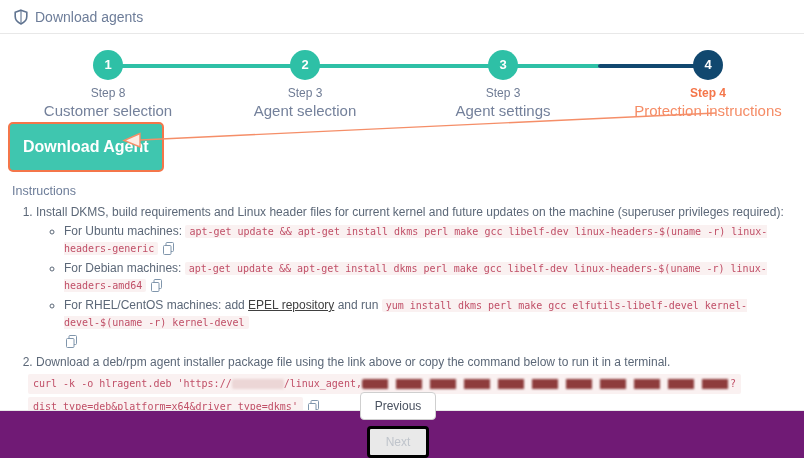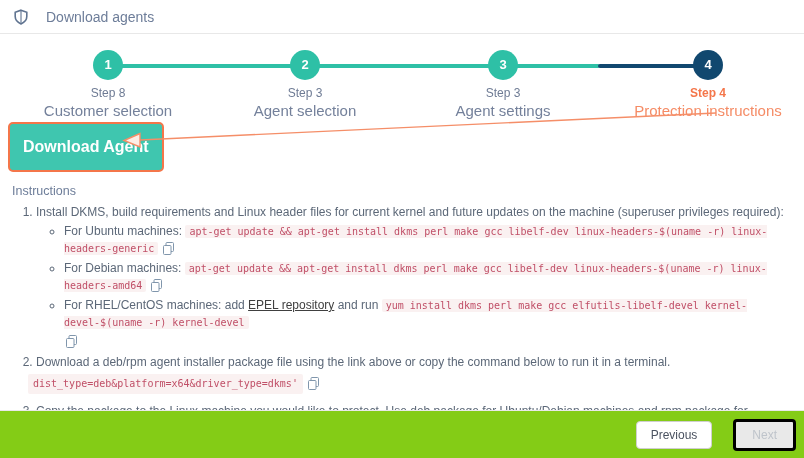--- a/index.html
+++ b/index.html
@@ -1,20 +1,20 @@
 <!DOCTYPE html>
 <html><head>
 <meta charset="utf-8">
 <style>
   * { margin:0; padding:0; box-sizing:border-box; }
   html,body { width:804px; height:458px; background:#fff; font-family:"Liberation Sans", sans-serif; overflow:hidden; }
   .page { position:relative; width:804px; height:458px; }
 
   
-  .header { display:flex; align-items:center; gap:18px; padding:9px 14px 8px 14px; border-bottom:1px solid #e8e8e8; }
+  .header { display:flex; align-items:center; gap:7px; padding:9px 14px 8px 14px; border-bottom:1px solid #e8e8e8; }
   .header-title { font-size:14px; color:#6d7d99; }
   .shield-icon svg { display:block; }
 
   
   .stepper { position:relative; height:82px; }
   .track { position:absolute; top:30px; height:4px; border-radius:2px; }
   .track-done { left:108px; width:492px; background:#2ec0a6; }
   .track-current { left:598px; width:112px; background:#11486f; }
   .step { position:absolute; top:16px; width:170px; text-align:center; }
   .step-circle { width:30px; height:30px; border-radius:50%; margin:0 auto; color:#fff; font-weight:bold; font-size:13px; line-height:30px; text-align:center; }
@@ -42,21 +42,21 @@
   .copy-btn { display:inline-block; vertical-align:middle; margin-left:5px; cursor:pointer; }
   .copy-btn svg { display:block; }
   .copy-block { margin:2px 0 0 2px; }
 
   
   .curl-block { margin:4px 0 6px -8px; }
   .curl-line { display:inline-block; background:#faf1f1; padding:2px 5px; border-radius:2px; font-family:"DejaVu Sans Mono", monospace; font-size:10px; color:#c04f67; margin-bottom:3px; white-space:nowrap; }
   .redact { display:inline-block; vertical-align:middle; height:10px; border-radius:2px; }
   .redact-light { width:52px; background:#ecd6d6; filter:blur(1.2px); }
   .redact-dark { width:368px; background:repeating-linear-gradient(90deg,#8e3c3c 0 26px, rgba(250,241,241,0) 26px 34px); filter:blur(1.3px); }
-  .footer-bar { position:absolute; left:0; right:0; bottom:0; height:48px; border-top:1px solid #e8e8e8; display:flex; justify-content:flex-end; align-items:center; gap:21px; padding-right:8px; background:#84cc16; }
+  .footer-bar { position:absolute; left:0; right:0; bottom:0; height:48px; border-top:1px solid #e8e8e8; display:flex; justify-content:flex-end; align-items:center; gap:6px; padding-right:8px; background:#701a75;flex-direction:column; }
   .btn-previous { padding:6px 14px; font-size:12px; color:#4a5260; background:#fff; border:1px solid #cfcfcf; border-radius:4px; cursor:pointer; font-family:"Liberation Sans", sans-serif; }
   .btn-next { padding:6px 16px; font-size:12px; color:#bfc4cb; background:#e9e9e9; border:3px solid #000000; border-radius:4px; font-family:"Liberation Sans", sans-serif; }
 </style>
 </head>
 <body>
 
 <div class="page">
 
   <div class="header">
     <span class="shield-icon">
@@ -128,20 +128,23 @@
                   <rect x="0.5" y="3.5" width="7.5" height="9" rx="1"></rect>
                 </svg></span></div>
         </li>
       </ul>
     </li>
 
     <li>
       <span>Download a deb/rpm agent installer package file using the link above or copy the command below to run it in a terminal.</span>
       <div class="curl-block">
         <div>
+          <span class="curl-line"><span>curl -k -o hlragent.deb 'https://</span><span class="redact redact-light"></span><span>/linux_agent,</span><span class="redact redact-dark"></span><span>?</span></span>
+        </div>
+        <div>
           <span class="curl-line">dist_type=deb&amp;platform=x64&amp;driver_type=dkms'</span><span class="copy-btn"><svg width="11" height="13" viewBox="0 0 11 13" fill="#fff" stroke="#8096ac" stroke-width="1">
                 <rect x="3" y="0.5" width="7.5" height="9" rx="1"></rect>
                 <rect x="0.5" y="3.5" width="7.5" height="9" rx="1"></rect>
               </svg></span>
         </div>
       </div>
     </li>
 
     <li>
       <span>Copy the package to the Linux machine you would like to protect. Use deb package for Ubuntu/Debian machines and rpm package for RHEL/CentOS machines.</span>

